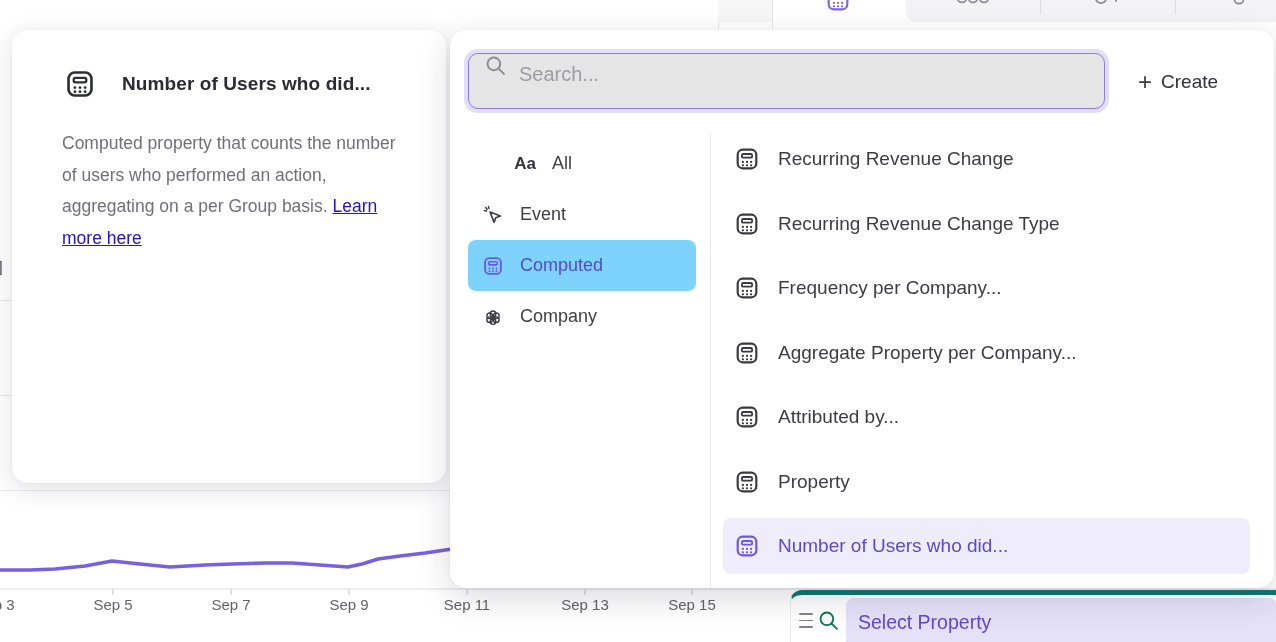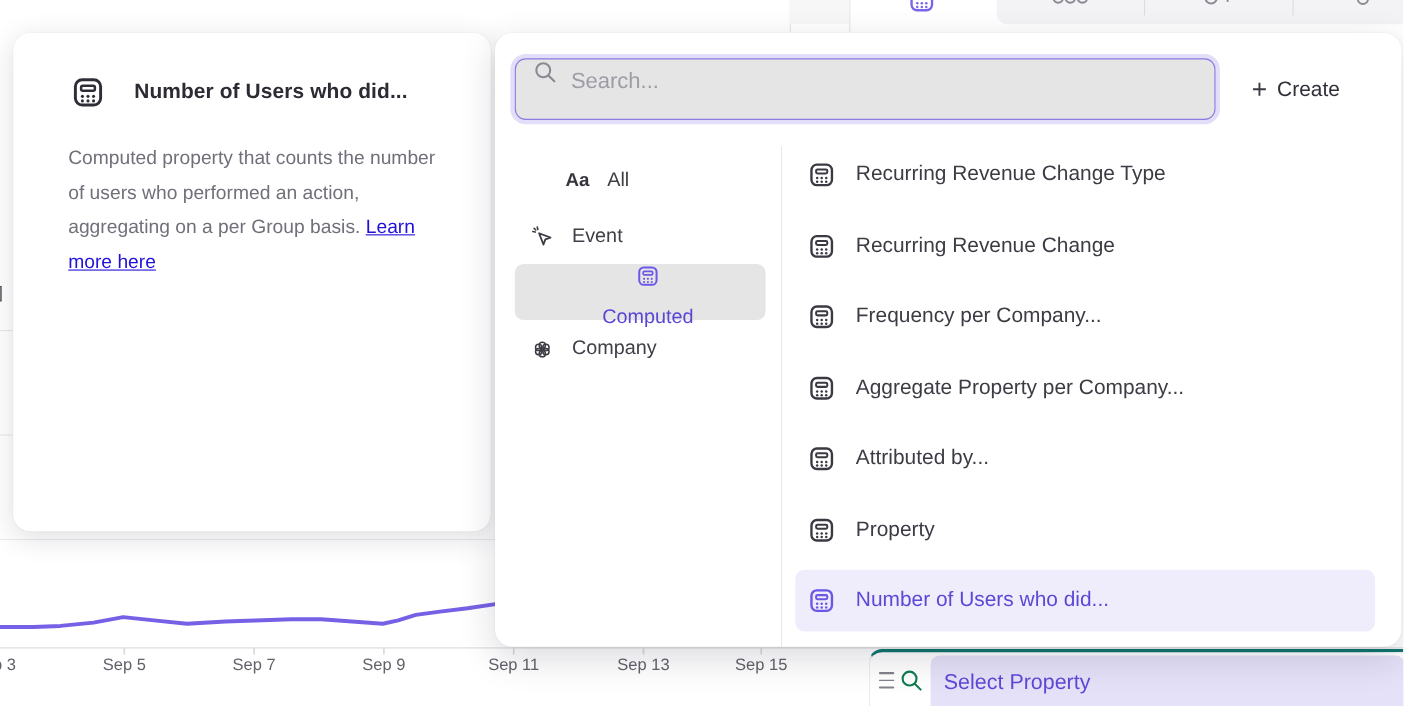--- a/index.html
+++ b/index.html
@@ -47,37 +47,37 @@
   .create-btn { position:absolute; left:688px; top:30px; height:44px; display:flex; align-items:center; gap:9px;
     background:none; border:none; cursor:pointer; font-family:"Liberation Sans", sans-serif; }
   .create-btn .plus { font-size:24px; font-weight:400; color:#3a3a42; line-height:1; }
   .create-btn .lbl { font-size:19px; font-weight:500; color:#30303a; }
 
   .cat-list { position:absolute; left:18px; top:108px; width:228px; }
   .cat-item { display:flex; align-items:center; gap:16px; height:51px; padding-left:14px; border-radius:8px; cursor:pointer; }
   .cat-item .icon { width:22px; height:22px; color:#3d3d45; flex:0 0 auto; }
   .cat-item .aa { font-size:17px; font-weight:600; color:#35353c; width:22px; text-align:center;margin-left:32px; }
   .cat-item .lbl { font-size:18px; color:#3f3f47; }
-  .cat-item.selected { background:#e5e5e5;flex-direction:column; }
+  .cat-item.selected { background:#7dd3fc; }
   .cat-item.selected .lbl { color:#5847d2; font-weight:500; }
   .cat-item.selected .icon { color:#6c58e8; }
 
   .v-divider { position:absolute; left:260px; top:103px; width:1px; height:455px; background:#e9e9ec; }
 
   .prop-list { position:absolute; left:273px; top:101px; width:527px; }
   .prop-row { display:flex; align-items:center; gap:18px; height:56px; margin-bottom:8.5px; padding-left:11px; border-radius:8px; cursor:pointer; }
   .prop-row .icon { width:26px; height:26px; color:#3a3a42; flex:0 0 auto; }
   .prop-row .lbl { font-size:19px; color:#3c3c44; }
   .prop-row.selected { background:#efecfb; }
   .prop-row.selected .lbl { color:#5b49d6; font-weight:500; }
   .prop-row.selected .icon { color:#6a57e6; }
 
   
   .builder-bar { position:absolute; left:790px; top:590px; width:486px; height:52px; background:#ffffff;
-    border-top:3px solid #0f766e; border-left:1px solid #ececf0; border-top-left-radius:12px; z-index:3; }
+    border-top:5px solid #0f766e; border-left:1px solid #ececf0; border-top-left-radius:12px; z-index:3; }
   .drag-handle { position:absolute; left:8px; top:18px; width:14px; height:15px; display:flex; flex-direction:column; justify-content:space-between; cursor:grab; }
   .drag-handle span { display:block; height:1.8px; background:#83838b; border-radius:1px; }
   .builder-search-icon { position:absolute; left:26px; top:14px; width:23px; height:23px; color:#0f7b4f; cursor:pointer; }
   .select-prop-chip { position:absolute; left:55px; top:3px; width:431px; height:49px; background:#e5e1f8;
     border-radius:8px 8px 0 0; display:flex; align-items:center; padding-left:12px; cursor:pointer; }
   .select-prop-chip .lbl { font-size:19.5px; font-weight:500; color:#5f48d8; }
 </style>
 </head>
 <body>
 
@@ -250,32 +250,32 @@
       </div>
     </div>
 
     <div class="v-divider"></div>
 
     <div class="prop-list">
       <div class="prop-row">
         <svg class="icon">
             <use href="#icon-calc"></use>
           </svg>
+        <span class="lbl">Recurring Revenue Change</span>
+      </div>
+      <div class="prop-row">
+        <svg class="icon">
+            <use href="#icon-calc"></use>
+          </svg>
         <span class="lbl">Recurring Revenue Change Type</span>
       </div>
       <div class="prop-row">
         <svg class="icon">
             <use href="#icon-calc"></use>
           </svg>
-        <span class="lbl">Recurring Revenue Change</span>
-      </div>
-      <div class="prop-row">
-        <svg class="icon">
-            <use href="#icon-calc"></use>
-          </svg>
         <span class="lbl">Frequency per Company...</span>
       </div>
       <div class="prop-row">
         <svg class="icon">
             <use href="#icon-calc"></use>
           </svg>
         <span class="lbl">Aggregate Property per Company...</span>
       </div>
       <div class="prop-row">
         <svg class="icon">

